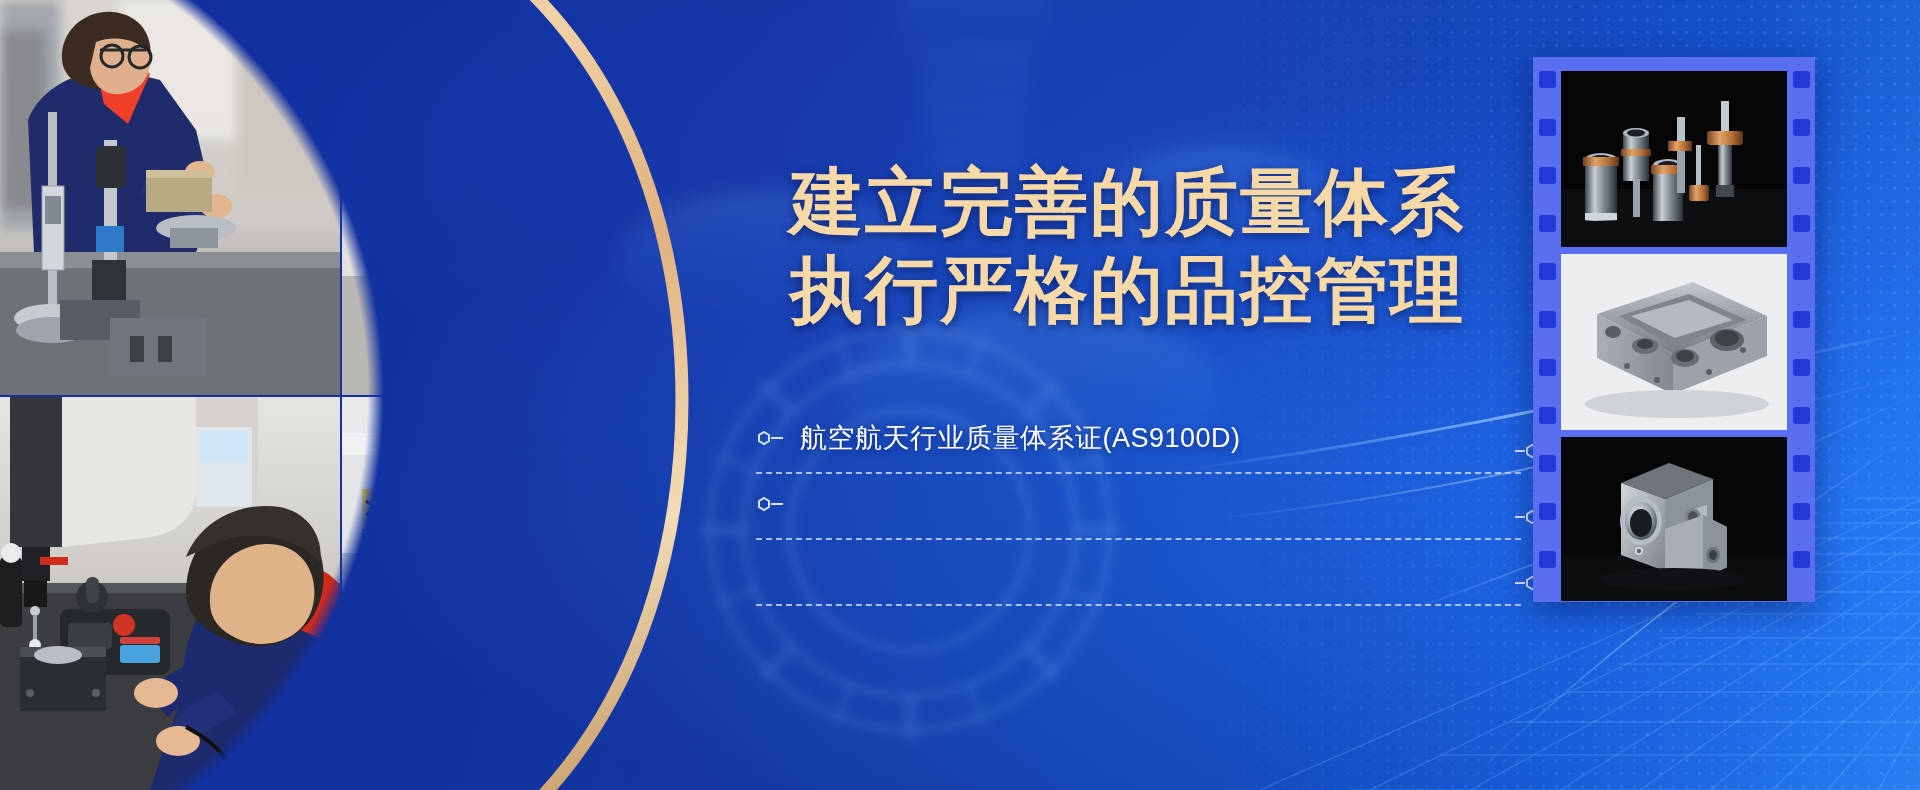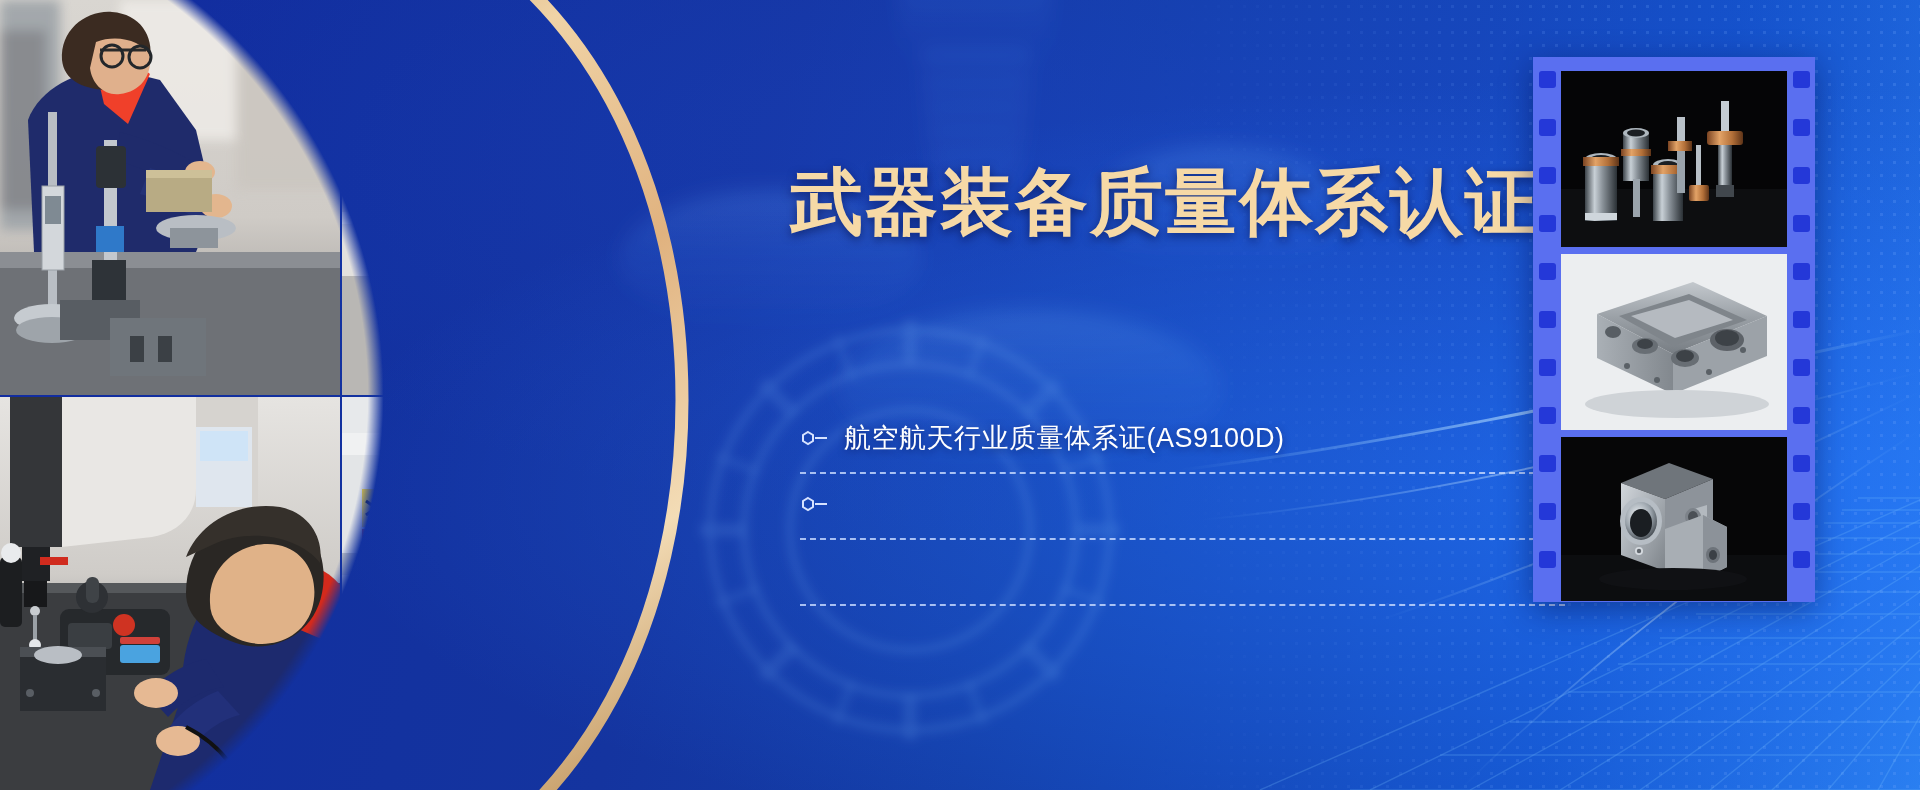--- a/index.html
+++ b/index.html
@@ -73,21 +73,21 @@
   .headline .line{
     display:block;
     font-size:73px; line-height:1.20; font-weight:700;
     color:#f6d9a6;
     letter-spacing:2px;
     white-space:nowrap;
     text-shadow:0 3px 10px rgba(0,10,60,.55);
   }
 
   
-  .cert-list{ position:absolute; left:800px; top:412px; width:640px; }
+  .cert-list{ position:absolute; left:756px; top:412px; width:640px; }
   .cert-row{ position:relative; height:66px; }
   .cert-inner{ display:flex; align-items:center; height:52px; }
   .hexmark{ flex:0 0 auto; width:30px; height:18px; margin-right:14px; }
   .cert-text{
     font-size:27px; color:#ffffff; font-weight:400;
     white-space:nowrap; letter-spacing:.5px;
     text-shadow:0 2px 7px rgba(0,12,70,.5);
   }
   .cert-rule{
     position:absolute; left:0; right:-125px; bottom:4px; height:0;
@@ -463,21 +463,22 @@
         <stop offset=".22" stop-color="#f0d3a6"></stop>
         <stop offset=".5" stop-color="#e0b27f"></stop>
         <stop offset=".78" stop-color="#f3dcb6"></stop>
         <stop offset="1" stop-color="#c49a64"></stop>
       </linearGradient>
     </defs>
     <path d="M60 -10 C262 70 352 280 352 490 C352 700 262 910 60 990" fill="none" stroke="url(#goldg)" stroke-width="13" stroke-linecap="round"></path>
   </svg>
 
   <div class="headline">
-    <span class="line">武器装备质量体系认证</span>
+    <span class="line">建立完善的质量体系</span>
+    <span class="line">执行严格的品控管理</span>
   </div>
 
   <div class="cert-list">
 
     <div class="cert-row">
       <div class="cert-inner">
         <svg class="hexmark" viewBox="0 0 30 18">
           <path d="M8 3 L13 6 L13 12 L8 15 L3 12 L3 6 Z" fill="none" stroke="#d6e2ff" stroke-width="2"></path>
           <path d="M15 9 H27" stroke="#d6e2ff" stroke-width="2"></path>
         </svg>

